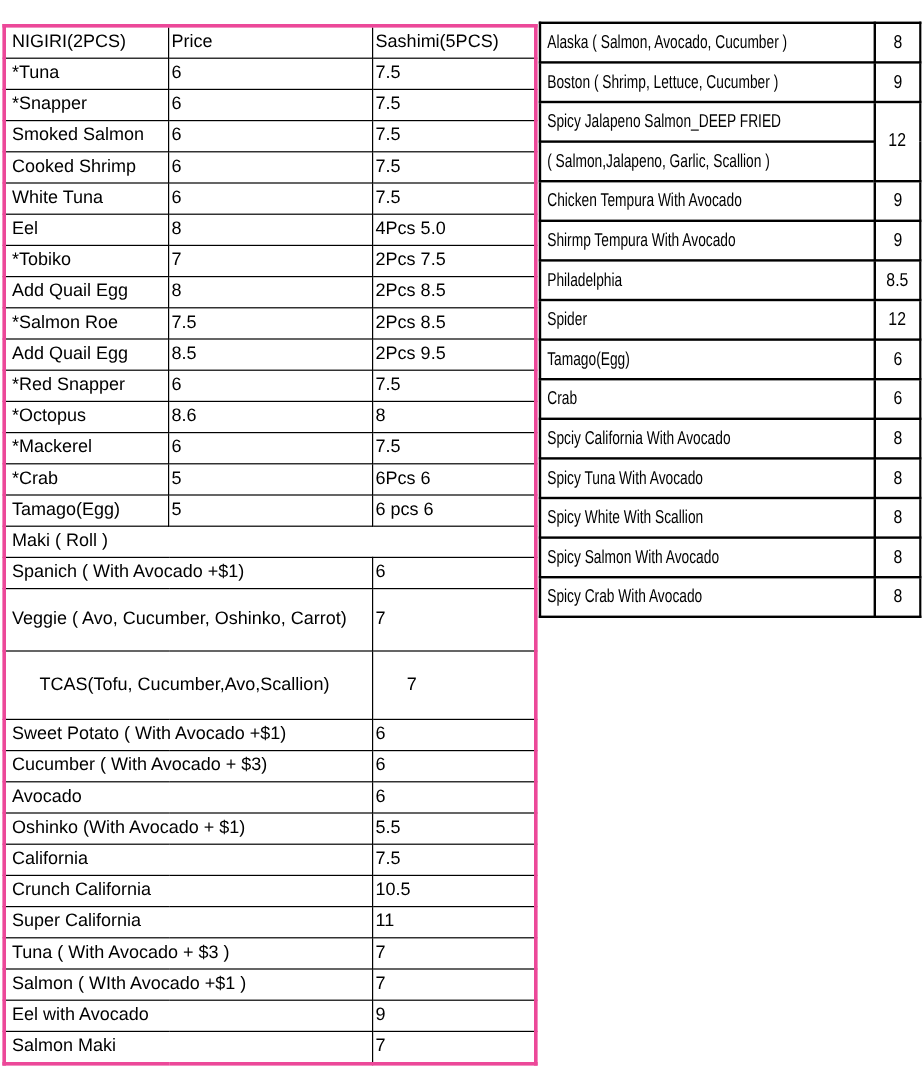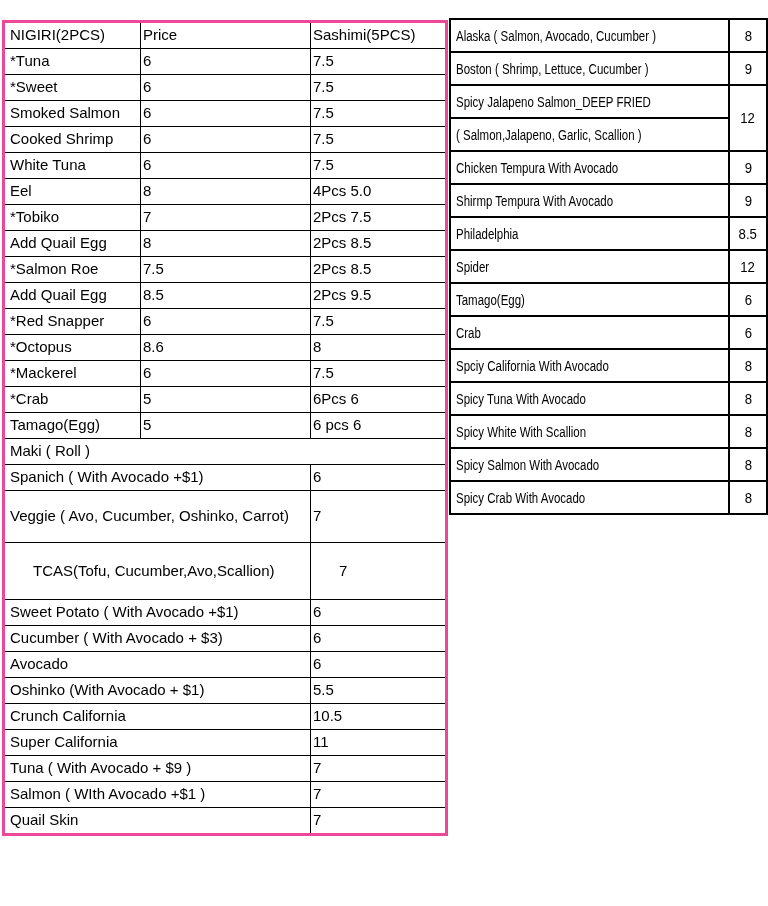--- a/index.html
+++ b/index.html
@@ -88,21 +88,21 @@
         <td>NIGIRI(2PCS)</td>
         <td class="num">Price</td>
         <td class="num">Sashimi(5PCS)</td>
       </tr>
     <tr>
           <td>*Tuna</td>
           <td class="num">6</td>
           <td class="num">7.5</td>
         </tr>
         <tr>
-          <td>*Sweet</td>
+          <td>*Snapper</td>
           <td class="num">6</td>
           <td class="num">7.5</td>
         </tr>
         <tr>
           <td>Smoked Salmon</td>
           <td class="num">6</td>
           <td class="num">7.5</td>
         </tr>
         <tr>
           <td>Cooked Shrimp</td>
@@ -189,37 +189,45 @@
         </tr>
         <tr>
           <td colspan="2">Avocado</td>
           <td class="num">6</td>
         </tr>
         <tr>
           <td colspan="2">Oshinko (With Avocado + $1)</td>
           <td class="num">5.5</td>
         </tr>
         <tr>
+          <td colspan="2">California</td>
+          <td class="num">7.5</td>
+        </tr>
+        <tr>
           <td colspan="2">Crunch California</td>
           <td class="num">10.5</td>
         </tr>
         <tr>
           <td colspan="2">Super California</td>
           <td class="num">11</td>
         </tr>
         <tr>
-          <td colspan="2">Tuna ( With Avocado + $9 )</td>
+          <td colspan="2">Tuna ( With Avocado + $3 )</td>
           <td class="num">7</td>
         </tr>
         <tr>
           <td colspan="2">Salmon ( WIth Avocado +$1 )</td>
           <td class="num">7</td>
         </tr>
         <tr>
-          <td colspan="2">Quail Skin</td>
+          <td colspan="2">Eel with Avocado</td>
+          <td class="num">9</td>
+        </tr>
+        <tr>
+          <td colspan="2">Salmon Maki</td>
           <td class="num">7</td>
         </tr>
       </tbody>
   </table>
 
   <table class="right">
     <colgroup>
       <col style="width:229px">
         <col style="width:74px">
     </colgroup>

